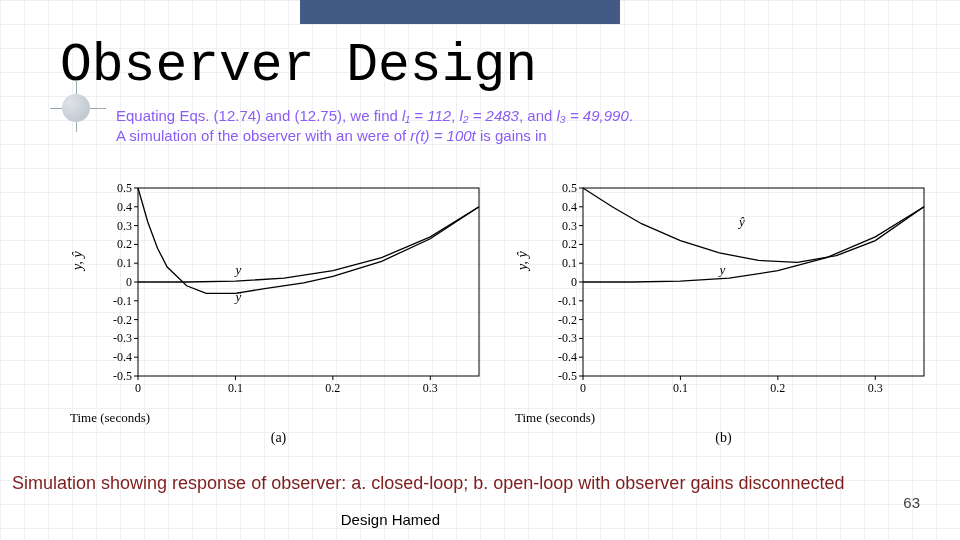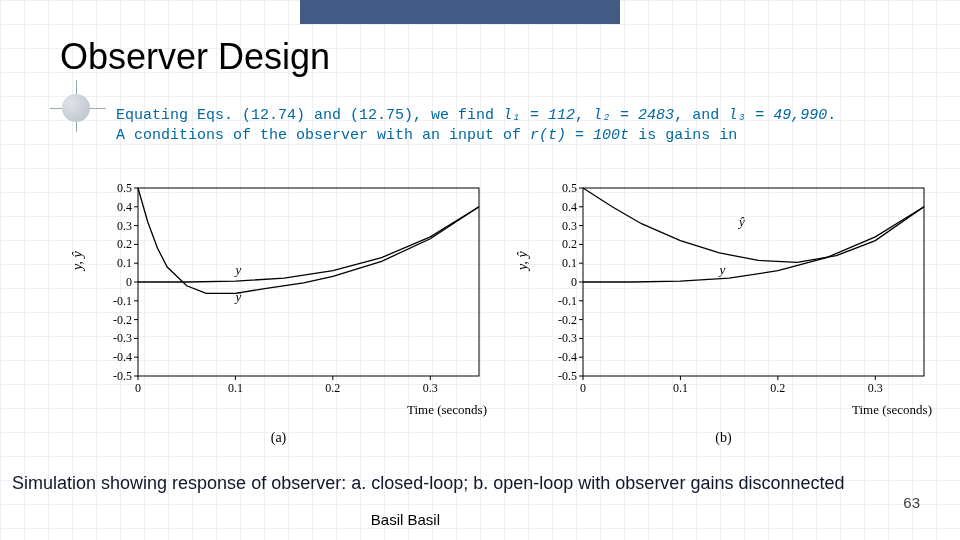--- a/index.html
+++ b/index.html
@@ -2,40 +2,40 @@
 <html><head>
 <meta charset="utf-8">
 <style>
   html,body{margin:0;padding:0;width:960px;height:540px;overflow:hidden;font-family:Verdana,Geneva,sans-serif;background:#fff;}
   .grid-bg{position:absolute;inset:0;background-image:
     linear-gradient(to right,#eef0f3 1px,transparent 1px),
     linear-gradient(to bottom,#eef0f3 1px,transparent 1px);
     background-size:24px 24px;}
   .title-bar{position:absolute;left:0;top:0;right:0;height:24px;}
   .title-bar .blue{position:absolute;left:300px;right:340px;top:0;height:24px;background:#425a84;}
-  .slide-title{position:absolute;left:60px;top:36px;font-size:36px;font-family:Liberation Sans, sans-serif;color:#000;}
+  .slide-title{position:absolute;left:60px;top:36px;font-size:53px;font-family:Liberation Mono, monospace;color:#000;}
   .ornament{position:absolute;left:56px;top:86px;width:44px;height:44px;}
   .ornament .vert{position:absolute;left:20px;top:-6px;width:1px;height:52px;background:#9aa;}
   .ornament .horz{position:absolute;left:-6px;top:22px;width:56px;height:1px;background:#9aa;}
   .ornament .circ{position:absolute;left:6px;top:8px;width:28px;height:28px;border-radius:50%;background:radial-gradient(circle at 30% 30%,#dfe3e8 0%,#c8ced6 60%,#b8c0ca 100%);}
-  .body-text{position:absolute;left:92px;top:106px;right:48px;font-family:Liberation Mono, monospace;font-size:15px;line-height:1.35;color:#0369a1;}
+  .body-text{position:absolute;left:92px;top:106px;right:48px;font-family:Liberation Sans, sans-serif;font-size:15px;line-height:1.35;color:#8b5cf6;}
   .body-text .indent{margin-left:24px;}
   .body-text .sub{font-style:italic;}
   .charts{position:absolute;left:70px;right:28px;top:180px;height:280px;display:flex;gap:28px;}
   .chart-wrap{flex:1;position:relative;font-family:"Times New Roman",serif;font-size:13px;color:#000;}
   .chart-wrap svg{position:absolute;left:36px;top:0;right:0;height:220px;width:calc(100% - 36px);}
   .ylabel{position:absolute;left:0;top:90px;transform:rotate(-90deg);transform-origin:left top;font-style:italic;font-size:14px;}
-  .xlabel{position:absolute;left:0;right:0;top:222px;text-align:right;font-size:13px;}
+  .xlabel{position:absolute;left:0;right:0;top:230px;text-align:left;font-size:13px;}
   .sublabel{position:absolute;left:0;right:0;top:250px;text-align:center;font-size:14px;}
   .axis-line{stroke:#000;stroke-width:1;fill:none;}
   .tick{stroke:#000;stroke-width:1;}
   .tick-label{font-size:12px;font-family:"Times New Roman",serif;}
   .curve{stroke:#000;stroke-width:1.3;fill:none;}
   .ann{font-style:italic;font-size:13px;}
-  .caption{position:absolute;left:12px;right:12px;bottom:46px;font-family:Verdana,sans-serif;font-size:18px;color:#0f172a;text-align:left;}
+  .caption{position:absolute;left:12px;right:12px;bottom:46px;font-family:Verdana,sans-serif;font-size:18px;color:#7f1d1d;text-align:left;}
   .footer-author{position:absolute;left:0;right:520px;bottom:12px;text-align:right;font-size:15px;color:#000;font-family:Verdana,sans-serif;}
   .footer-page{position:absolute;right:40px;bottom:29px;font-size:15px;color:#404040;font-family:Verdana,sans-serif;}
 </style>
 </head>
 <body>
 
 <div class="grid-bg"></div>
 <div class="title-bar">
   <div class="blue"></div>
 </div>
@@ -47,21 +47,21 @@
 </div>
 
 <div class="body-text">
   <div class="indent">
     <span>Equating Eqs. (12.74) and (12.75), we find </span>
     <span class="sub">l₁ = 112</span>, 
     <span class="sub">l₂ = 2483</span>, and 
     <span class="sub">l₃ = 49,990</span>.
   </div>
   <div class="indent">
-    <span>A conditions of the observer with an input of </span>
+    <span>A simulation of the observer with an were of </span>
     <span class="sub">r(t) = 100t</span>
     <span> is gains in</span>
   </div>
 </div>
 
 <div class="charts">
   <div class="chart-wrap">
     <div class="ylabel">y, ŷ</div>
     <svg viewBox="0 0 381 220">
         <rect x="32" y="8" width="341" height="188" class="axis-line"></rect>
@@ -141,14 +141,14 @@
         <path d="M32.0 8.0 L61.2 26.8 L90.5 43.7 L129.4 60.6 L168.4 72.9 L207.4 80.4 L246.3 82.3 L285.3 75.7 L324.3 60.6 L373.0 26.8" class="curve"></path>
         <text x="187.8857142857143" y="45.599999999999994" class="ann">ŷ</text>
         <text x="168.40000000000003" y="94.47999999999999" class="ann">y</text>
       </svg>
     <div class="xlabel">Time (seconds)</div>
     <div class="sublabel">(b)</div>
   </div>
 </div>
 
 <div class="caption">Simulation showing response of observer: a. closed-loop; b. open-loop with observer gains disconnected</div>
-<div class="footer-author">Basil Basil</div>
+<div class="footer-author">Design Hamed</div>
 <div class="footer-page">63</div>
 
 </body></html>

